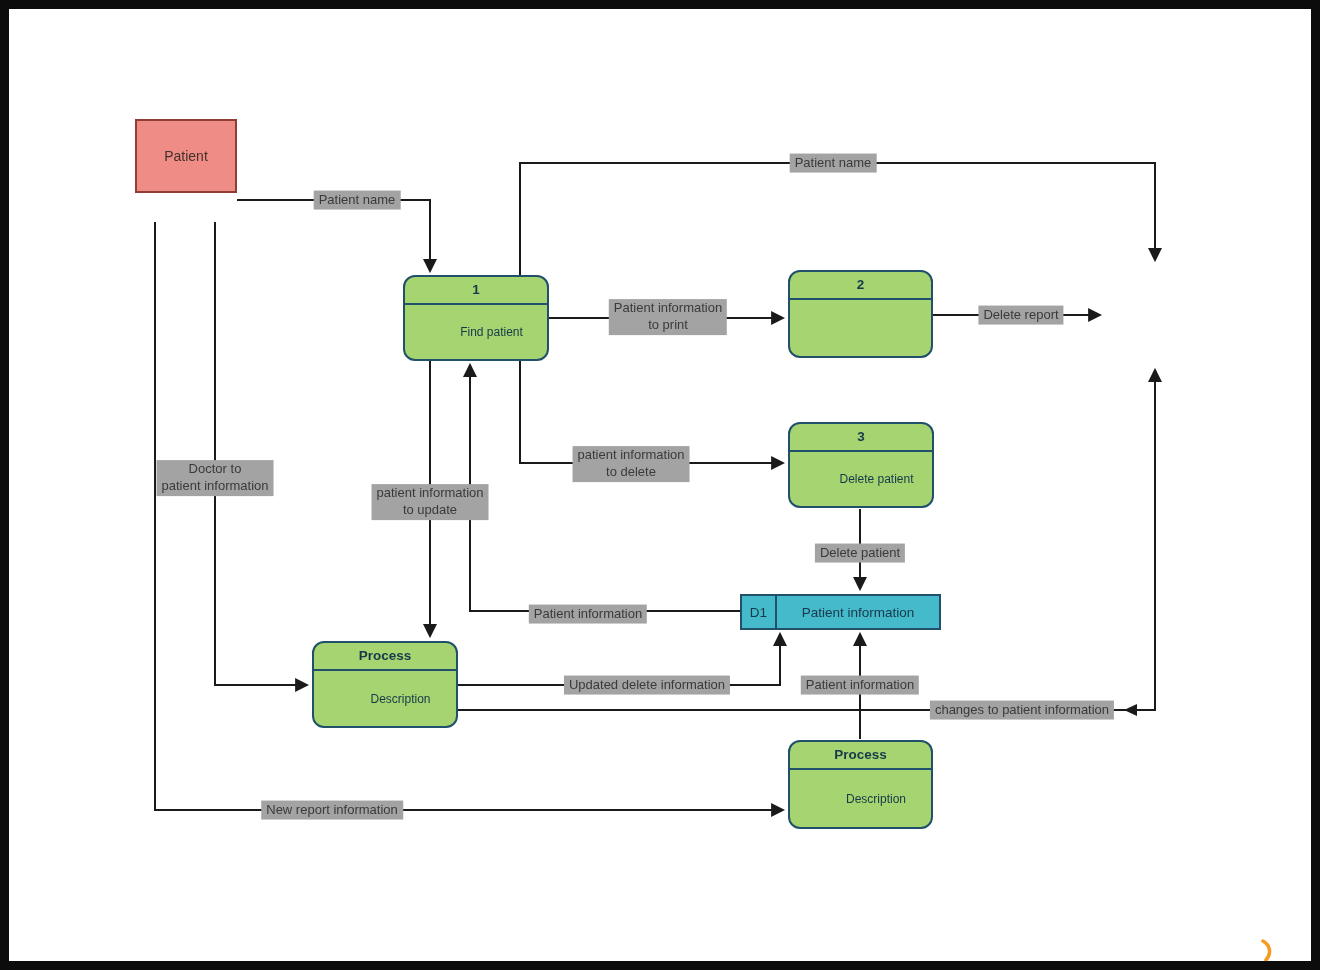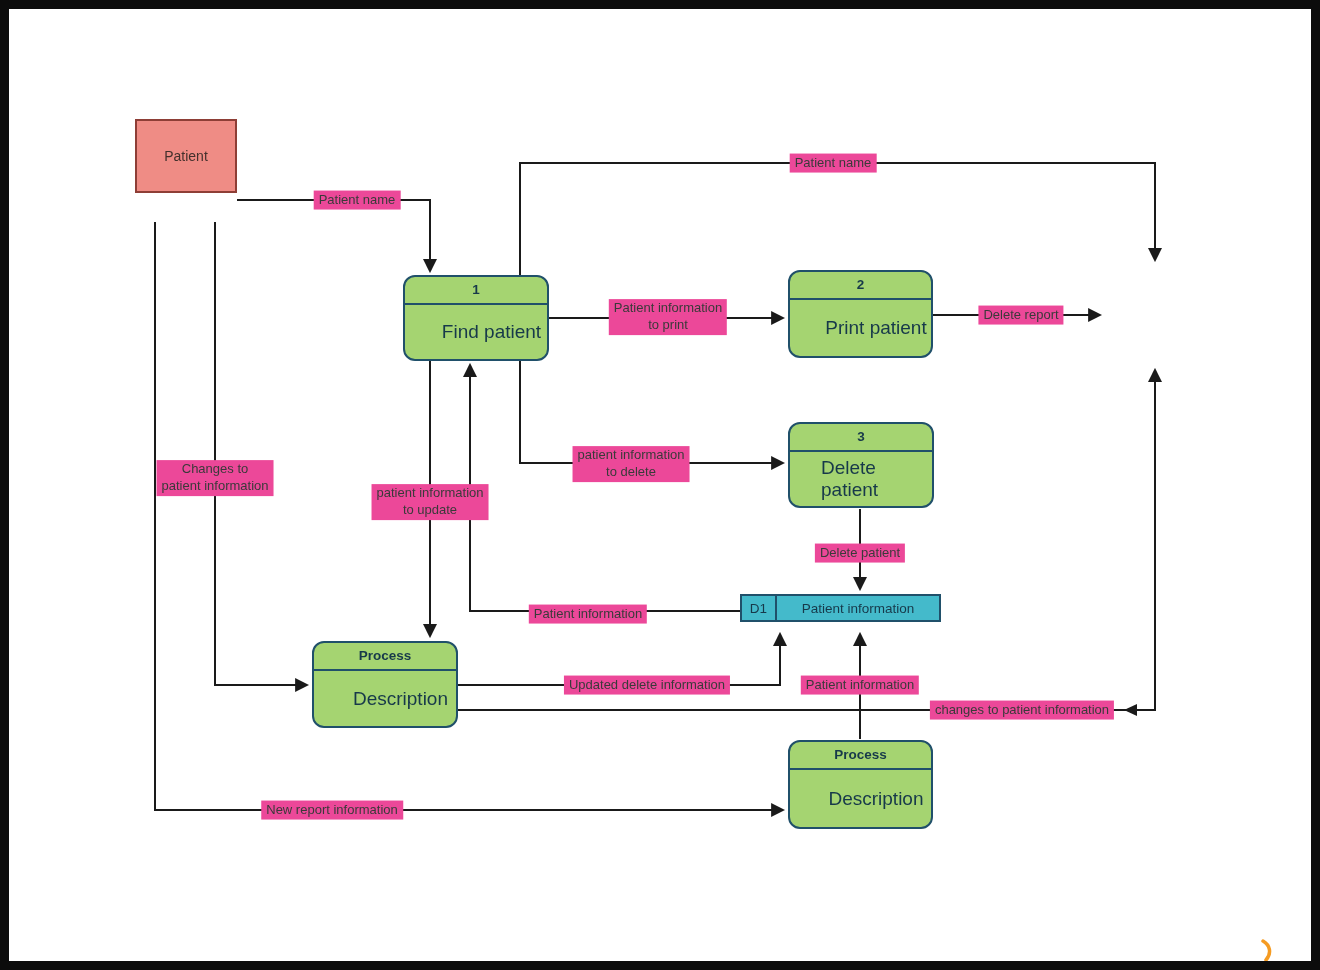--- a/index.html
+++ b/index.html
@@ -21,31 +21,31 @@
   }
   .process {
     background: var(--process-fill, #a5d471); border: 2px solid var(--process-stroke, #20506a);
     border-radius: 12px; overflow: hidden; display: flex; flex-direction: column;
     color: var(--node-text, #17394a);
   }
   .process-header {
     height: 26px; line-height: 26px; text-align: center; font-weight: bold;
     font-size: 13.5px; border-bottom: 2px solid var(--process-stroke, #20506a);
   }
-  .process-body { flex: 1; display: flex; align-items: center; justify-content: center; font-size: 19px; padding-left: 31px; }
+  .process-body { flex: 1; display: flex; align-items: center; justify-content: center; font-size: 12px; padding-left: 31px; }
   .datastore {
     background: var(--datastore-fill, #44bacb); border: 2px solid var(--datastore-stroke, #20506a);
     display: flex; color: var(--node-text, #17394a); font-size: 13.5px;
   }
   .ds-key { width: 33px; border-right: 2px solid var(--datastore-stroke, #20506a); display: flex; align-items: center; justify-content: center; }
   .ds-label { flex: 1; display: flex; align-items: center; justify-content: center; }
 
   .flabel {
     position: absolute; z-index: 20; transform: translate(-50%, -50%);
-    background: #ec4899; padding: 1px 5px; font-size: 13px; line-height: 1.3;
+    background: #a3a3a3; padding: 1px 5px; font-size: 13px; line-height: 1.3;
     color: var(--label-text, #3a3a3a); text-align: center; white-space: pre-line;
   }
 </style>
 </head>
 <body>
 
 <div class="canvas">
 
   <svg class="connectors" width="1320" height="970" viewBox="0 0 1320 970">
     <defs>
@@ -73,52 +73,51 @@
   <div class="node entity" style="left:135px; top:119px; width:102px; height:74px;">
     <span>Patient</span>
   </div>
 
   <div class="node process" style="left:403px; top:275px; width:146px; height:86px;">
     <div class="process-header">1</div>
     <div class="process-body">Find patient</div>
   </div>
   <div class="node process" style="left:788px; top:270px; width:145px; height:88px;">
     <div class="process-header">2</div>
-    <div class="process-body">Print patient</div>
   </div>
   <div class="node process" style="left:788px; top:422px; width:146px; height:86px;">
     <div class="process-header">3</div>
     <div class="process-body">Delete patient</div>
   </div>
   <div class="node process" style="left:312px; top:641px; width:146px; height:87px;">
     <div class="process-header">Process</div>
     <div class="process-body">Description</div>
   </div>
   <div class="node process" style="left:788px; top:740px; width:145px; height:89px;">
     <div class="process-header">Process</div>
     <div class="process-body">Description</div>
   </div>
 
-  <div class="node datastore" style="left:740px; top:594px; width:201px; height:28px;">
+  <div class="node datastore" style="left:740px; top:594px; width:201px; height:36px;">
     <div class="ds-key">D1</div>
     <div class="ds-label">Patient information</div>
   </div>
 
   <div class="flabel" style="left:357px; top:200px;">Patient name</div>
   <div class="flabel" style="left:833px; top:163px;">Patient name</div>
   <div class="flabel" style="left:668px; top:317px;">Patient information
 to print</div>
   <div class="flabel" style="left:1021px; top:315px;">Delete report</div>
   <div class="flabel" style="left:631px; top:464px;">patient information
 to delete</div>
   <div class="flabel" style="left:860px; top:553px;">Delete patient</div>
   <div class="flabel" style="left:588px; top:614px;">Patient information</div>
   <div class="flabel" style="left:430px; top:502px;">patient information
 to update</div>
-  <div class="flabel" style="left:215px; top:478px;">Changes to
+  <div class="flabel" style="left:215px; top:478px;">Doctor to
 patient information</div>
   <div class="flabel" style="left:647px; top:685px;">Updated delete information</div>
   <div class="flabel" style="left:860px; top:685px;">Patient information</div>
   <div class="flabel" style="left:1022px; top:710px;">changes to patient information</div>
   <div class="flabel" style="left:332px; top:810px;">New report information</div>
 
   <div class="frame"></div>
 </div>
 
 </body></html>

